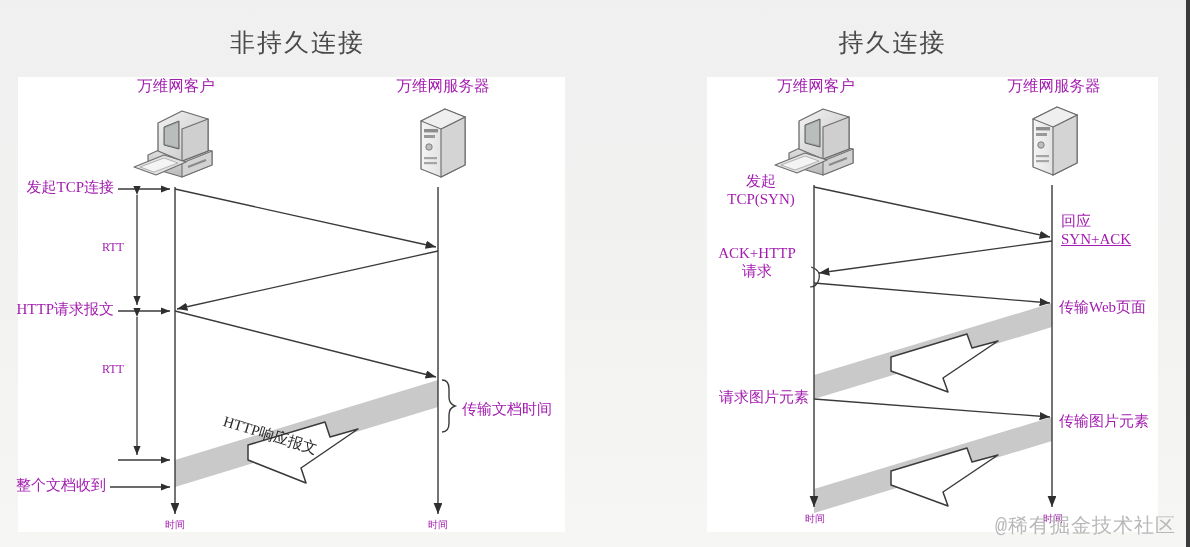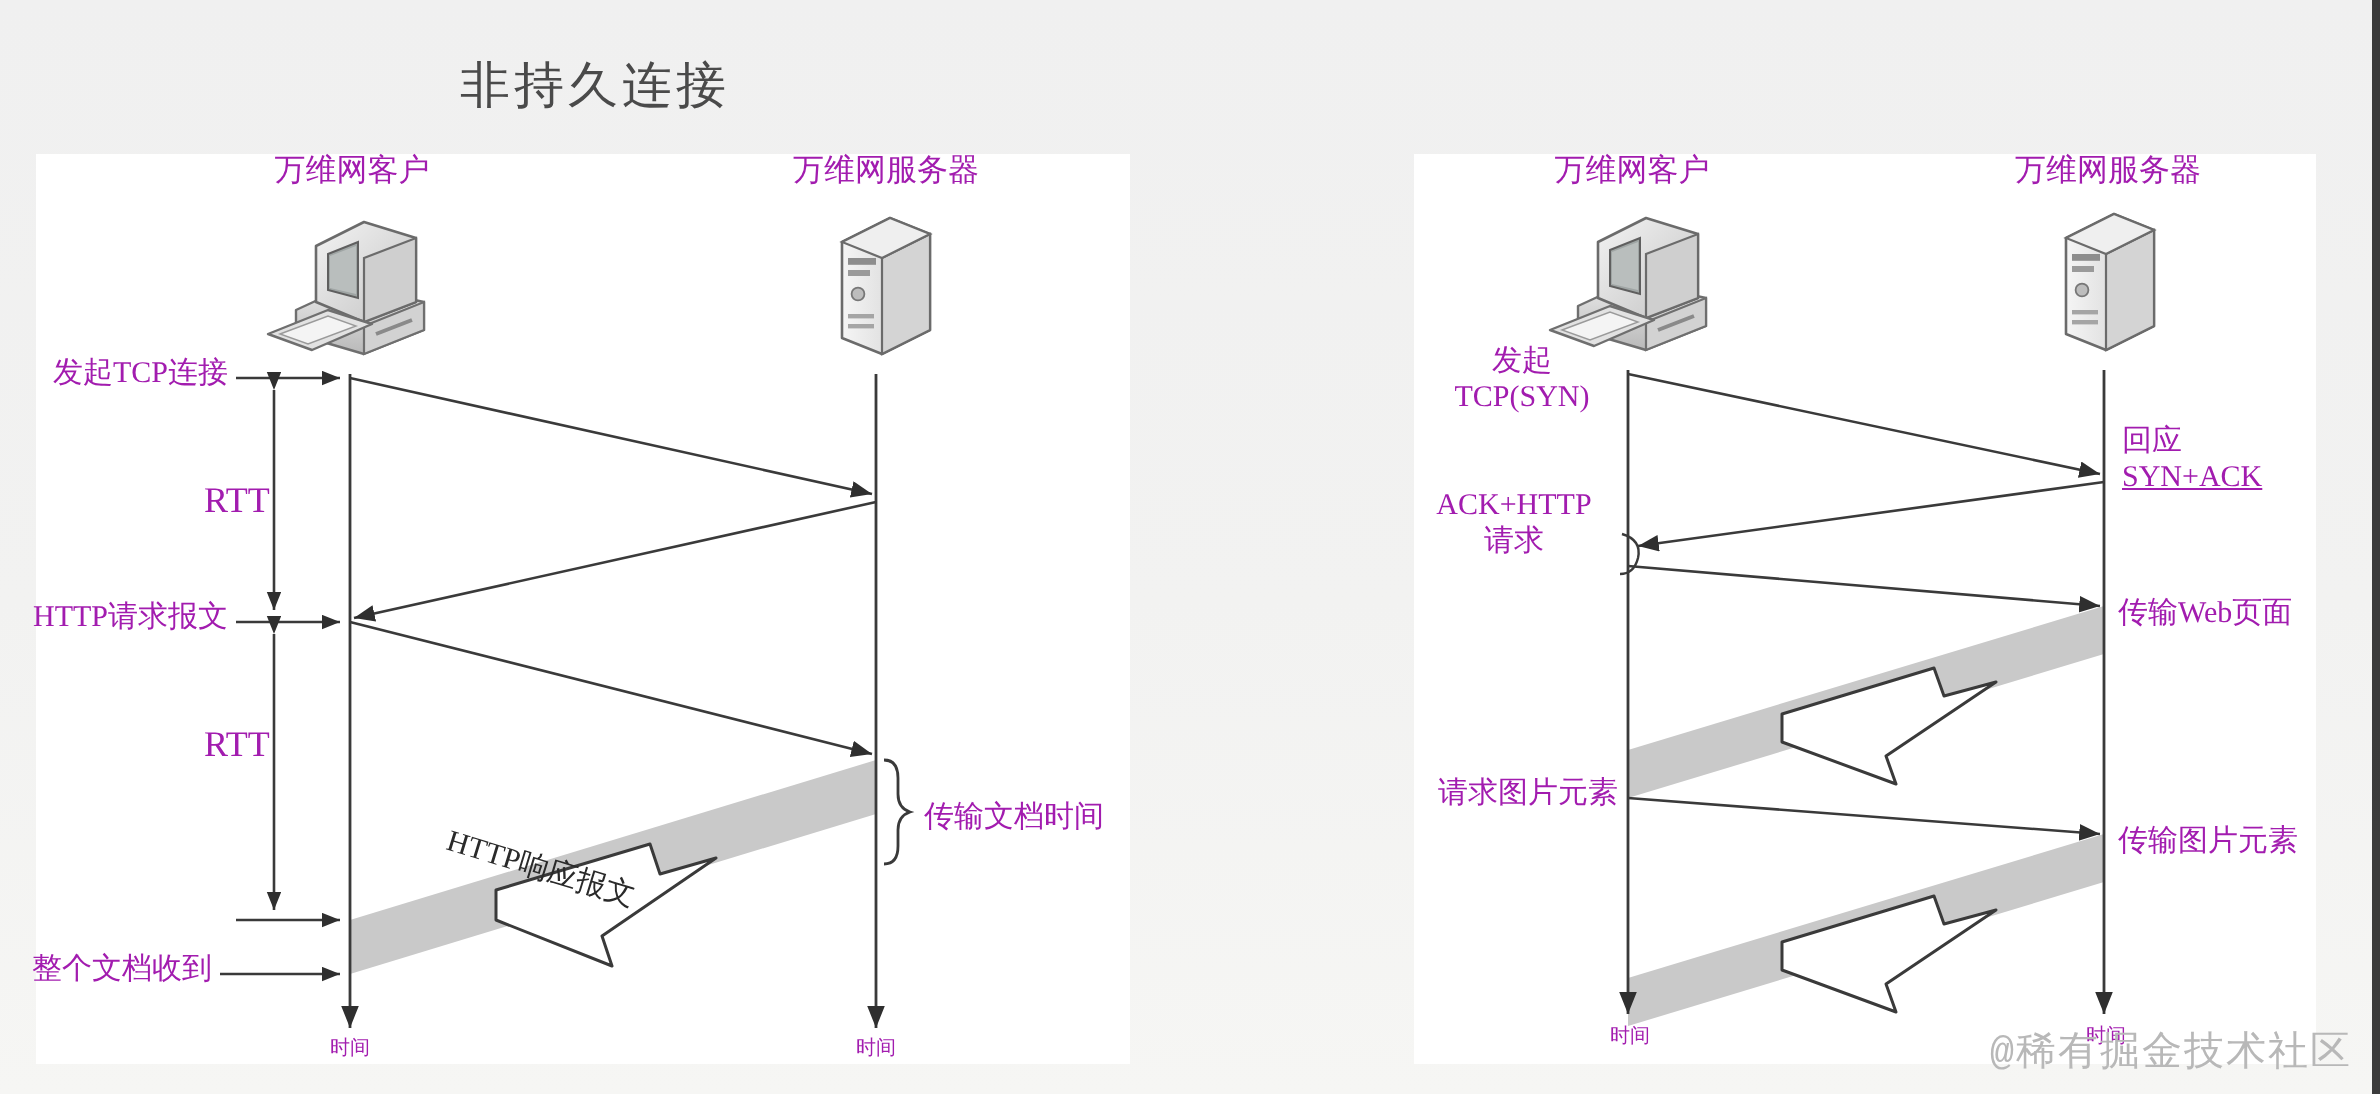--- a/index.html
+++ b/index.html
@@ -35,21 +35,21 @@
     font-family:"Liberation Serif","DejaVu Serif",serif;
     color:#a21caf;
     font-size:15px;
     line-height:1.18;
     white-space:nowrap;
   }
   .lbl.r{text-align:right;}
   .lbl.c{text-align:center;}
   .lbl.node{font-size:15.5px;}
   .lbl.time{font-size:10px;}
-  .lbl.rtt{font-family:"Liberation Serif","DejaVu Serif",serif;font-size:18px;}
+  .lbl.rtt{font-family:"Liberation Serif","DejaVu Serif",serif;font-size:12px;}
   .lbl.band-text{
     color:#2a2a2a;font-size:15px;
     transform-origin:0 0;
   }
 
   .watermark{
     position:absolute;
     right:14px;bottom:8px;
     font-family:Liberation Mono, monospace;
     font-size:20px;
@@ -59,20 +59,21 @@
   }
 
   .icon-wrap{position:absolute;}
 </style>
 </head>
 <body>
 
 <div class="stage">
 
   <div class="title" id="title-left">非持久连接</div>
+  <div class="title" id="title-right">持久连接</div>
 
   <div class="panel" id="panel-left">
 
     <svg width="547" height="455" viewBox="0 0 547 455">
       <defs>
         <marker id="ah" markerWidth="9" markerHeight="9" refX="8" refY="3.2" orient="auto">
           <path d="M0,0 L8,3.2 L0,6.4 z" fill="#2f2f2f"></path>
         </marker>
         <marker id="ahs" markerWidth="8" markerHeight="8" refX="7" refY="2.8" orient="auto">
           <path d="M0,0 L7,2.8 L0,5.6 z" fill="#2f2f2f"></path>

